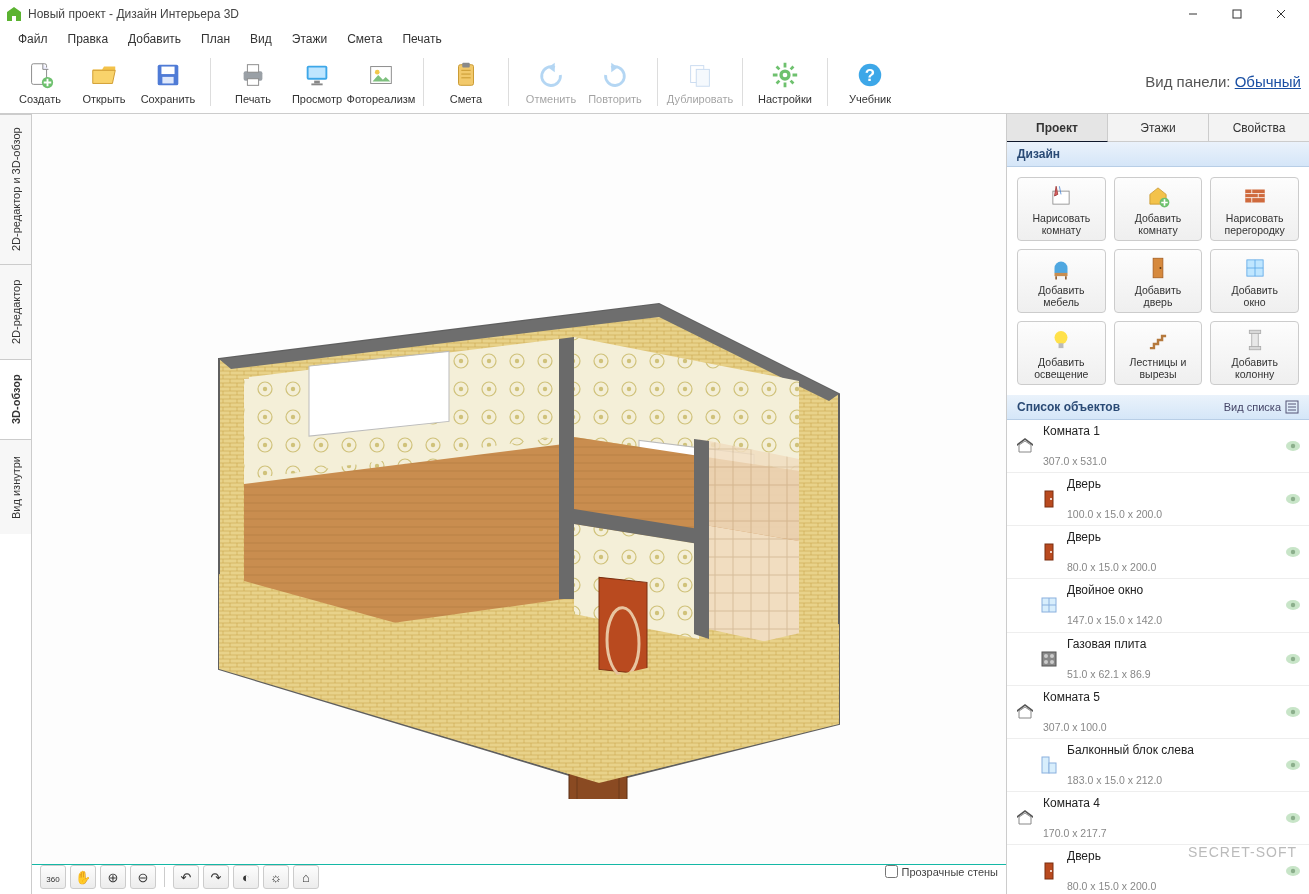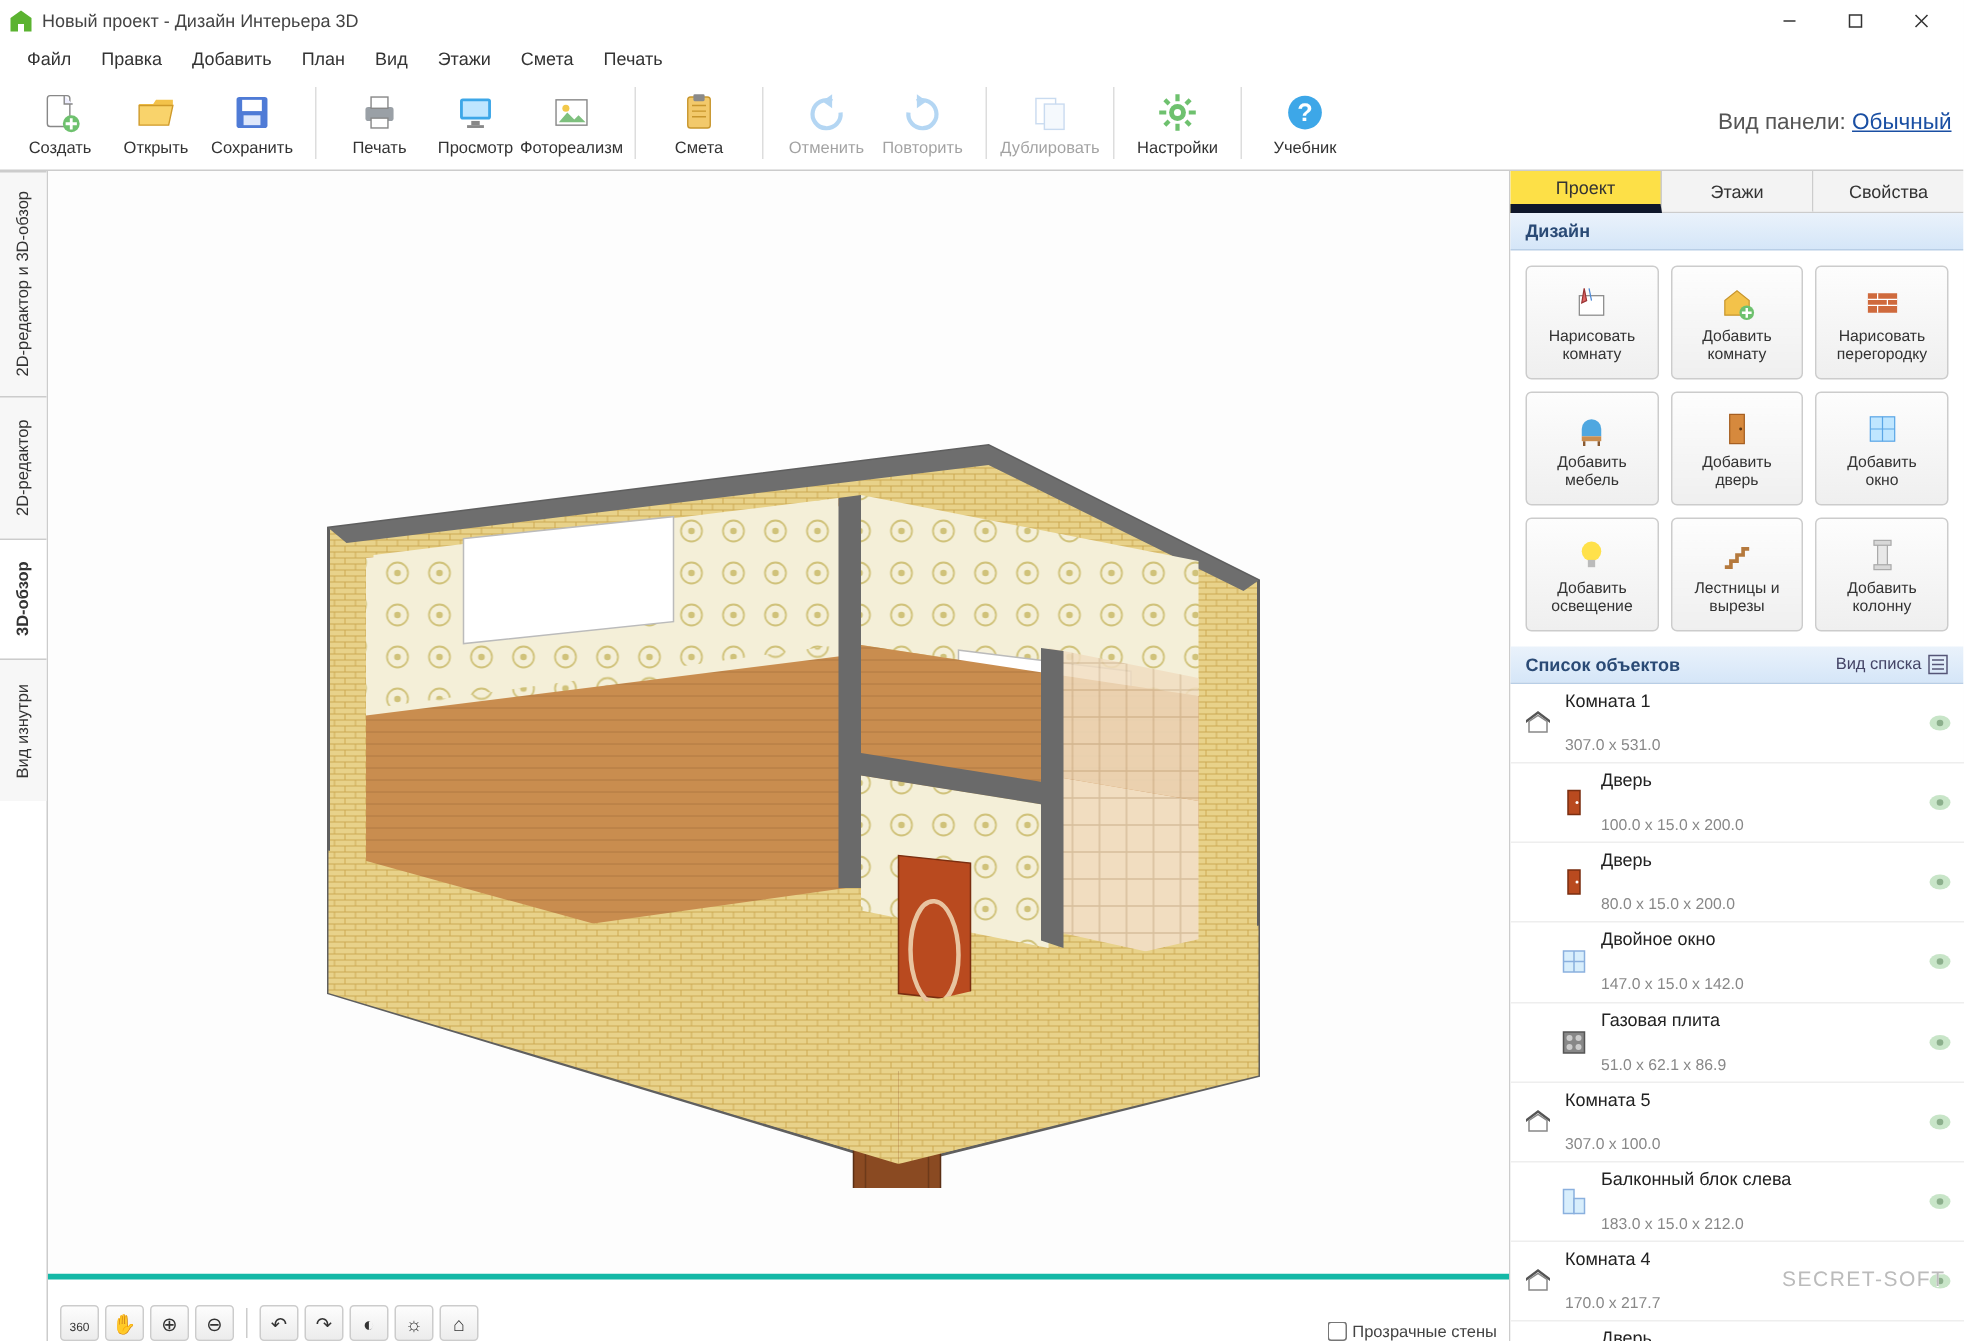--- a/index.html
+++ b/index.html
@@ -32,37 +32,37 @@
 
 
 .vstrip { width: 32px; background: #fff; border-right: 1px solid #ccc; display: flex; flex-direction: column; }
 .vtab { flex: 0 0 auto; height: 150px; writing-mode: vertical-rl; transform: rotate(180deg); display: flex; align-items: center; justify-content: center; font-size: 11px; border-bottom: 1px solid #ccc; background: #f7f7f7; cursor: default; }
 .vtab.active { background: #fff; font-weight: 600; }
 
 
 .viewport { flex: 1; display: flex; flex-direction: column; border-right: 1px solid #ccc; }
 .canvas { flex: 1; background: #fdfdfd; display: flex; align-items: center; justify-content: center; position: relative; }
 .room3d { width: 760px; height: 620px; position: relative; }
-.statusbar { height: 45px; display: flex; align-items: flex-end; padding: 0 8px; gap: 4px; border-top: 4px solid #14b8a6; background: #fff; }
+.statusbar { height: 30px; display: flex; align-items: flex-start; padding: 0 8px; gap: 4px; border-top: 1px solid #14b8a6; background: #fff; }
 .sbbtn { width: 26px; height: 24px; border: 1px solid #ccc; border-radius: 3px; background: linear-gradient(#fdfdfd,#ececec); display: flex; align-items: center; justify-content: center; font-size: 13px; color: #333; }
 .sbchk { margin-left: auto; display: flex; align-items: center; gap: 4px; font-size: 11px; color: #444; }
 .sbchk input { width: 13px; height: 13px; }
 
 
 .rpanel { width: 302px; background: #fff; display: flex; flex-direction: column; }
 .rtabs { display: flex; height: 28px; border-bottom: 1px solid #ccc; }
 .rtab { flex: 1; display: flex; align-items: center; justify-content: center; font-size: 12px; border-right: 1px solid #ccc; background: #f3f3f3; cursor: default; }
-.rtab.active { background: #fde047; border-bottom: 6px solid #0f172a; margin-bottom: -1px; font-weight: 400; }
+.rtab.active { background: #e5e5e5; border-bottom: 1px solid #0f172a; margin-bottom: -1px; font-weight: 700; }
 .rtab:last-child { border-right: none; }
 
 .section-hdr { background: linear-gradient(#eaf2fb,#d5e6f8); border-bottom: 1px solid #b8cee6; padding: 5px 10px; font-size: 12px; font-weight: bold; color: #2a4a75; display: flex; align-items: center; }
 .section-hdr .hdr-right { margin-left: auto; font-size: 11px; font-weight: normal; color: #446; display: flex; align-items: center; gap: 4px; }
 
 .design-grid { display: grid; grid-template-columns: repeat(3, 1fr); gap: 8px; padding: 10px; }
-.dbtn { border: 1px solid #ccc; border-radius: 4px; background: linear-gradient(#fdfdfd,#efefef); height: 76px; display: flex; flex-direction: column; align-items: center; justify-content: center; gap: 2px; font-size: 10.5px; text-align: center; line-height: 1.15; cursor: default; padding: 4px 2px; }
+.dbtn { border: 1px solid #ccc; border-radius: 4px; background: linear-gradient(#fdfdfd,#efefef); height: 64px; display: flex; flex-direction: column; align-items: center; justify-content: center; gap: 2px; font-size: 10.5px; text-align: center; line-height: 1.15; cursor: default; padding: 4px 2px; }
 .dicon { width: 28px; height: 28px; display: flex; align-items: center; justify-content: center; }
 
 .objlist { flex: 1; overflow-y: auto; }
 .orow { display: flex; align-items: center; padding: 4px 8px 4px 8px; gap: 8px; border-bottom: 1px solid #eee; }
 .orow.child { padding-left: 32px; }
 .orow .oicon { width: 20px; height: 20px; flex: 0 0 20px; display: flex; align-items: center; justify-content: center; }
 .orow .otext { flex: 1; display: flex; flex-direction: column; line-height: 1.25; }
 .orow .oname { font-size: 12px; color: #222; }
 .orow .odim { font-size: 10.5px; color: #888; margin-top: 16px; }
 .orow .oeye { width: 16px; height: 12px; opacity: .55; }

